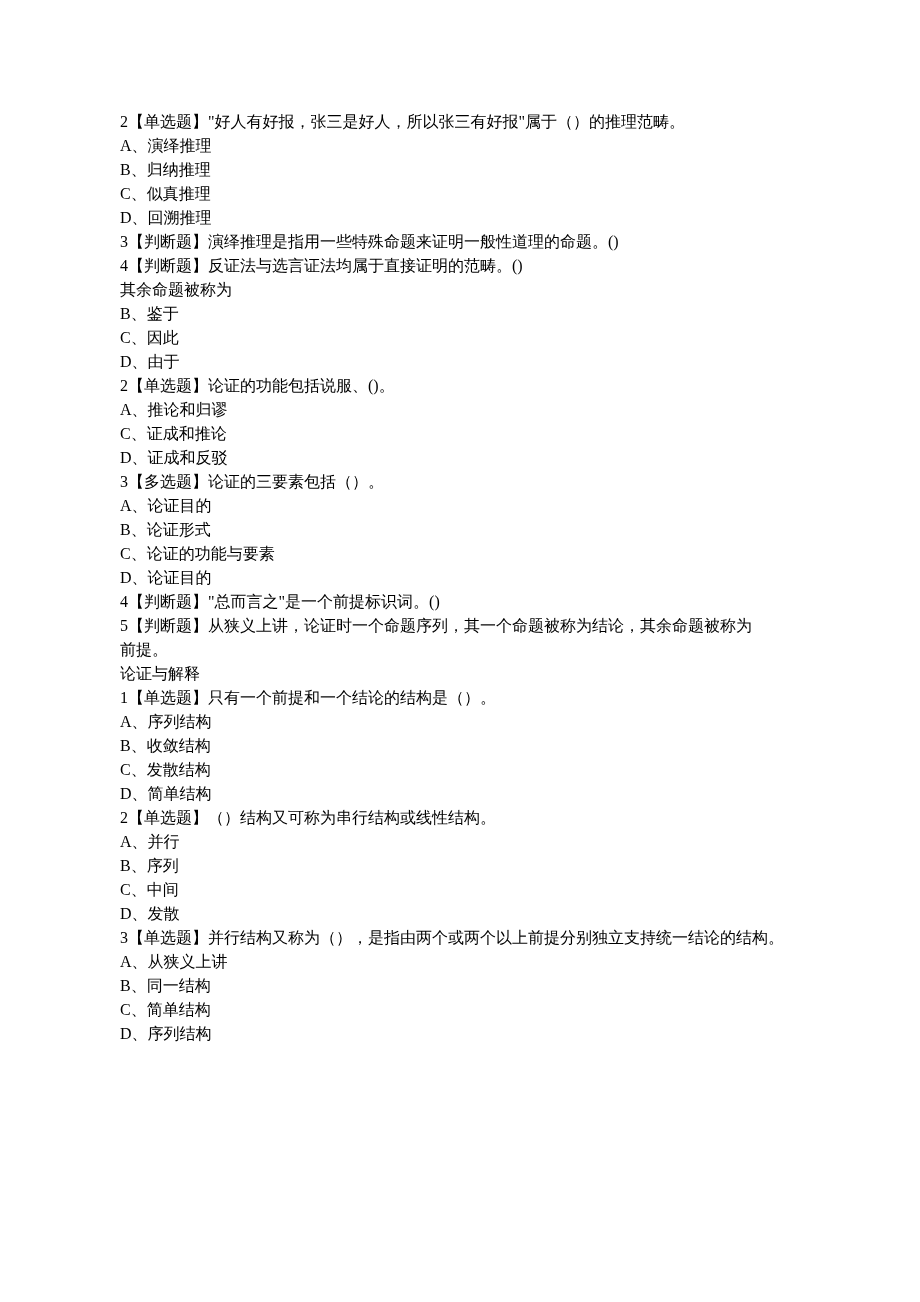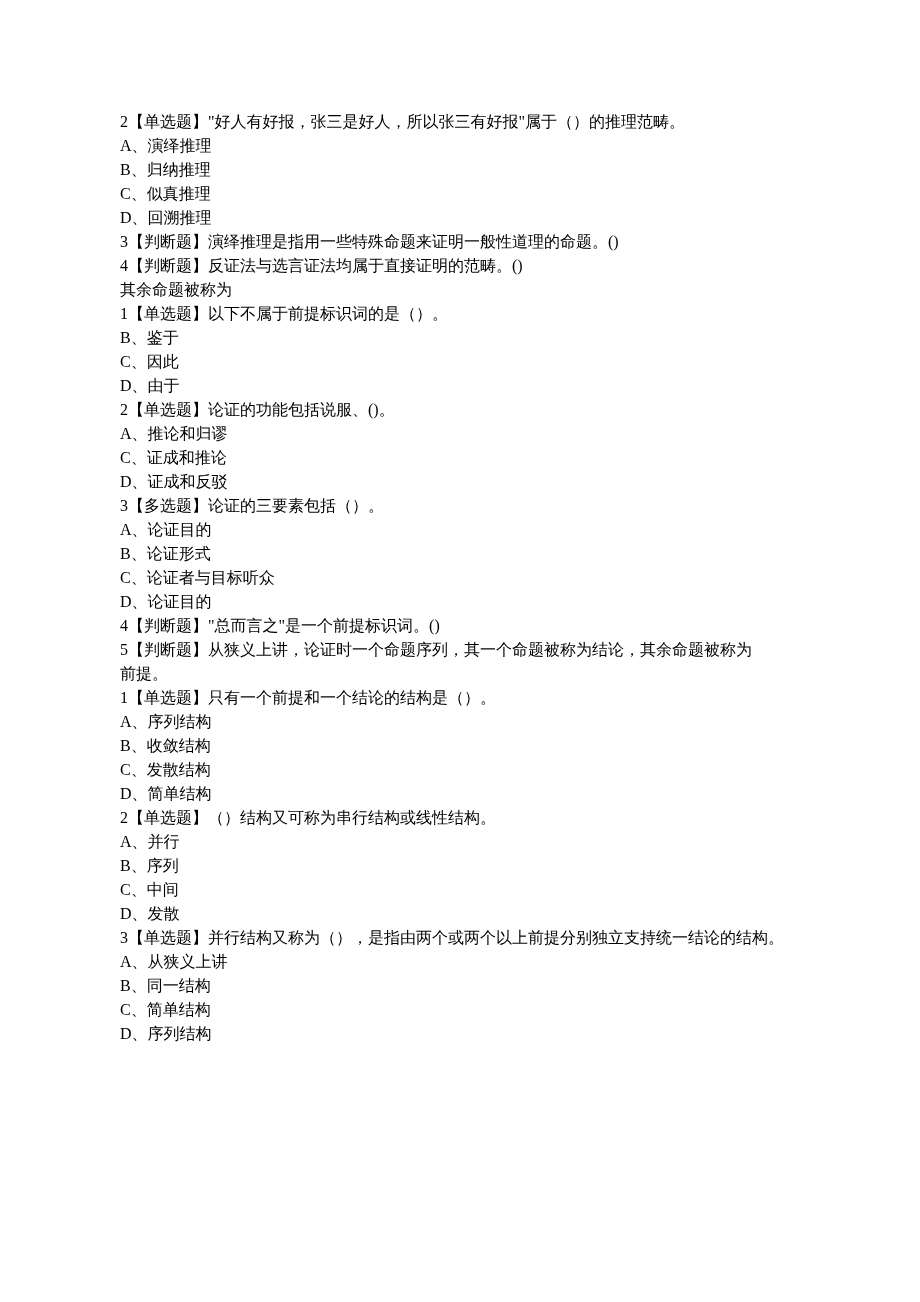--- a/index.html
+++ b/index.html
@@ -27,36 +27,36 @@
 
 <div class="page">
   <div class="line">2【单选题】"好人有好报，张三是好人，所以张三有好报"属于（）的推理范畴。</div>
   <div class="line">A、演绎推理</div>
   <div class="line">B、归纳推理</div>
   <div class="line">C、似真推理</div>
   <div class="line">D、回溯推理</div>
   <div class="line">3【判断题】演绎推理是指用一些特殊命题来证明一般性道理的命题。()</div>
   <div class="line">4【判断题】反证法与选言证法均属于直接证明的范畴。()</div>
   <div class="line">其余命题被称为</div>
-  <div class="line">1【单选题】以下不属于前提标识词的是（）。</div>
   <div class="line">B、鉴于</div>
   <div class="line">C、因此</div>
   <div class="line">D、由于</div>
   <div class="line">2【单选题】论证的功能包括说服、()。</div>
   <div class="line">A、推论和归谬</div>
   <div class="line">C、证成和推论</div>
   <div class="line">D、证成和反驳</div>
   <div class="line">3【多选题】论证的三要素包括（）。</div>
   <div class="line">A、论证目的</div>
   <div class="line">B、论证形式</div>
-  <div class="line">C、论证者与目标听众</div>
+  <div class="line">C、论证的功能与要素</div>
   <div class="line">D、论证目的</div>
   <div class="line">4【判断题】"总而言之"是一个前提标识词。()</div>
   <div class="line">5【判断题】从狭义上讲，论证时一个命题序列，其一个命题被称为结论，其余命题被称为</div>
   <div class="line">前提。</div>
+  <div class="line">论证与解释</div>
   <div class="line">1【单选题】只有一个前提和一个结论的结构是（）。</div>
   <div class="line">A、序列结构</div>
   <div class="line">B、收敛结构</div>
   <div class="line">C、发散结构</div>
   <div class="line">D、简单结构</div>
   <div class="line">2【单选题】（）结构又可称为串行结构或线性结构。</div>
   <div class="line">A、并行</div>
   <div class="line">B、序列</div>
   <div class="line">C、中间</div>
   <div class="line">D、发散</div>

